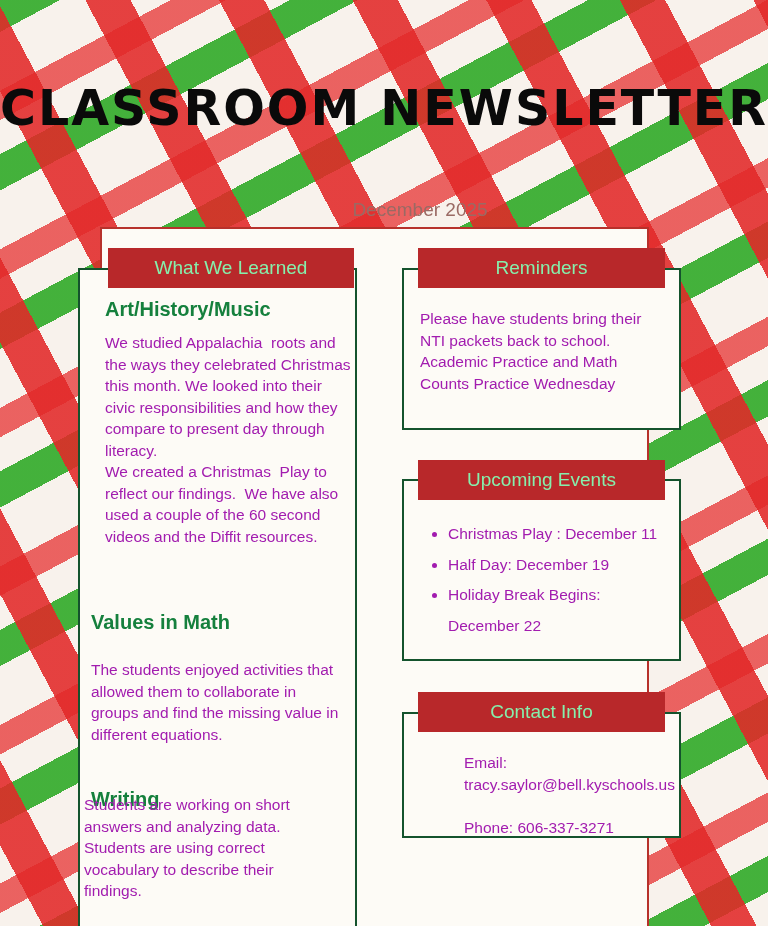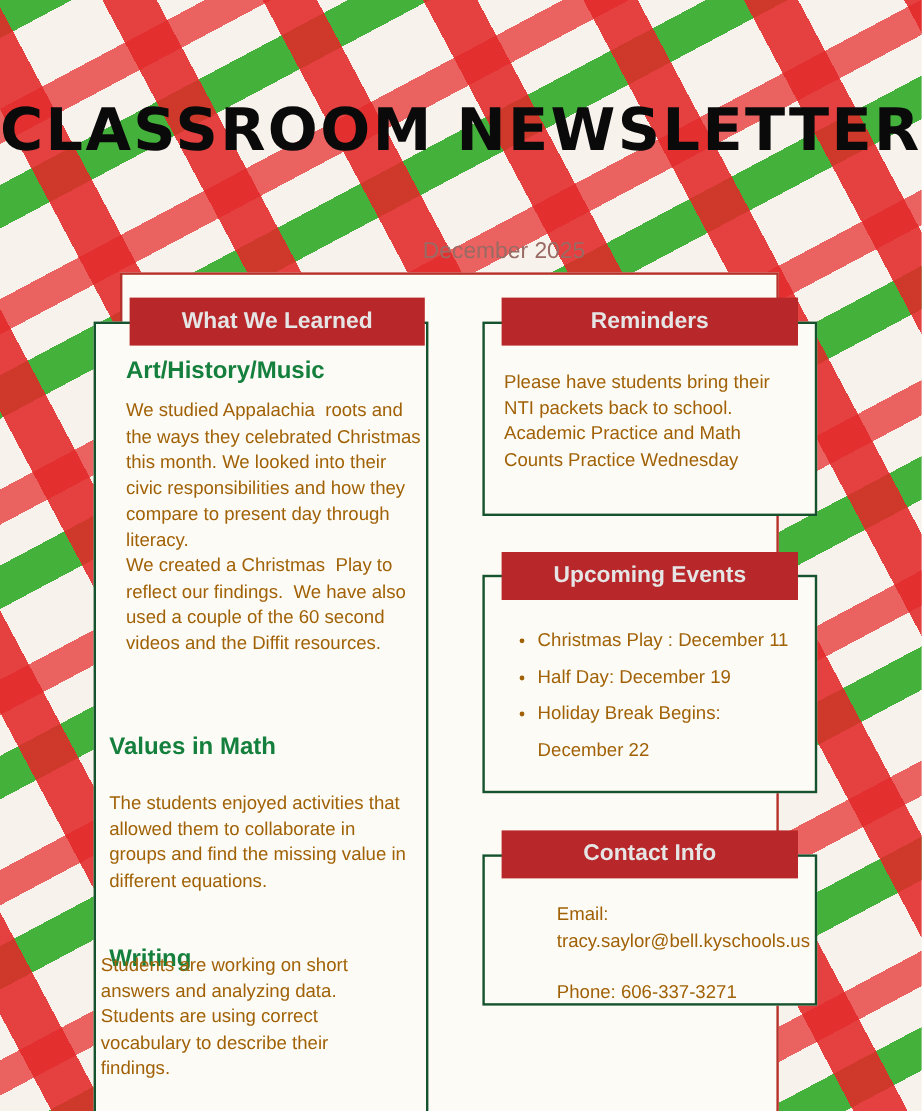--- a/index.html
+++ b/index.html
@@ -21,26 +21,26 @@
     font-family:"Liberation Sans", sans-serif; font-size:19px; color:#9a6a64;margin-left:36px;
   }
   .panel {
     position:absolute; left:100px; top:227px; width:545px; height:710px;
     background:#fdfbf6; border:2px solid #b7312b;
   }
   .card {
     position:absolute; background:#fdfbf6; border:2px solid #14532d; box-sizing:border-box;
   }
   .card-header {
-    position:absolute; background:#b8282a; color:#e5e5e5;
-    font-family:"Liberation Sans", sans-serif; font-weight:bold; font-size:19px;
+    position:absolute; background:#b8282a; color:#86efac;
+    font-family:"Liberation Sans", sans-serif; font-weight:normal; font-size:19px;
     text-align:center; line-height:40px; height:40px;
   }
   .txt {
-    position:absolute; font-family:"Liberation Sans", sans-serif; color:#a16207;
+    position:absolute; font-family:"Liberation Sans", sans-serif; color:#a21caf;
     font-size:15.5px; line-height:21.5px;
   }
   .h2 {
     position:absolute; font-family:"Liberation Sans", sans-serif; font-weight:bold;
     color:#15803d; font-size:20px;
   }
   ul.events { margin:0; padding:0 0 0 24px; }
   ul.events li { line-height:30.5px; font-size:15.5px; }
 </style>
 </head>

